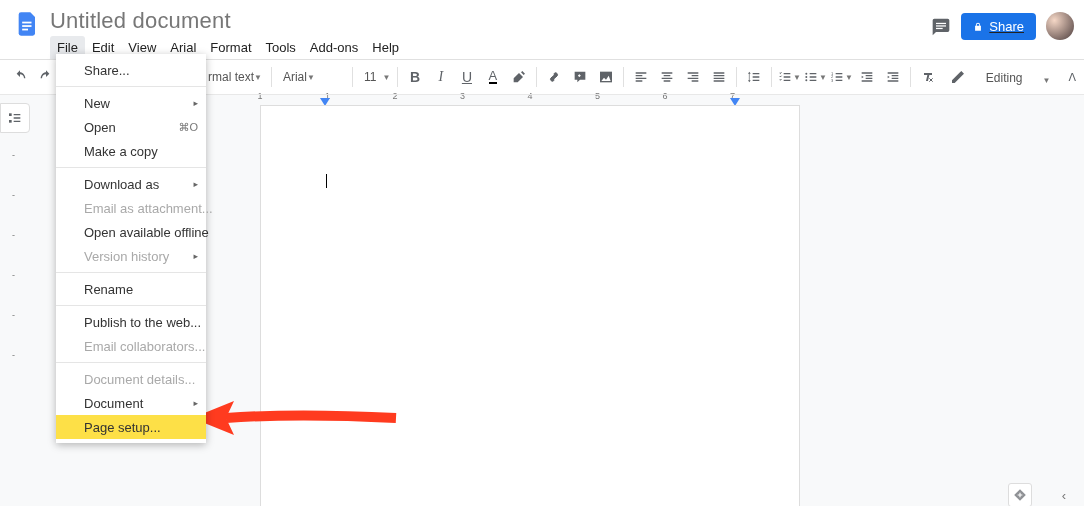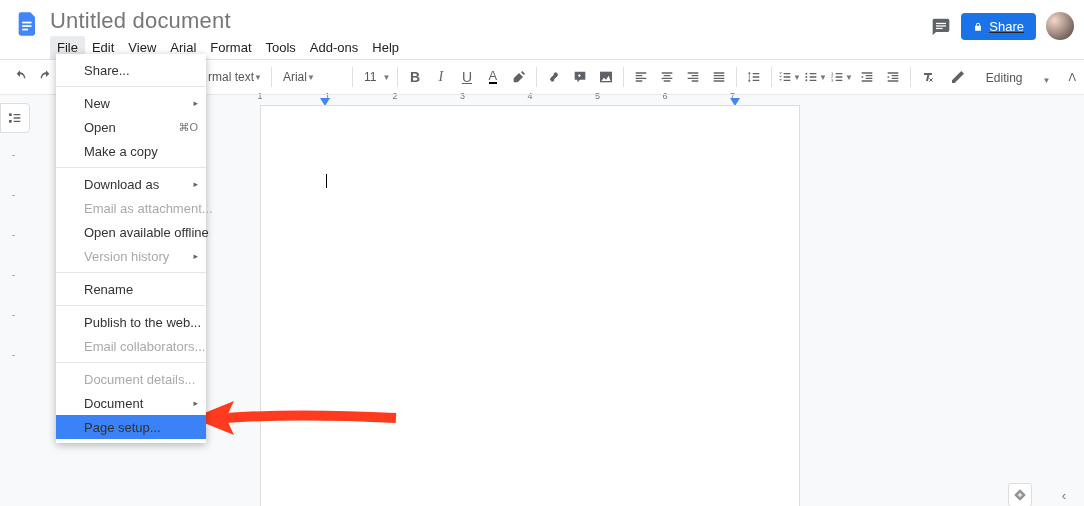--- a/index.html
+++ b/index.html
@@ -39,21 +39,21 @@
   .h-ruler { position:absolute; left:260px; width:540px; top:-5px; height:14px; font-size:9px; color:#777; }
   .hr-tick { position:absolute; top:1px; transform:translateX(-50%); }
   .hr-marker { position:absolute; top:8px; }
 
   .page { position:absolute; left:260px; top:10px; width:540px; height:700px; background:#fff; border:1px solid #ddd; }
   .cursor { position:absolute; left:65px; top:68px; width:1px; height:14px; background:#000; }
 
   
   .dropdown { position:absolute; left:56px; top:54px; width:150px; background:#fff; box-shadow:0 2px 8px rgba(0,0,0,.28); z-index:50; font-size:13px; padding:4px 0; }
   .dd-item { position:relative; height:24px; display:flex; align-items:center; padding:0 20px 0 28px; color:#333; cursor:pointer; white-space:nowrap;}
-  .dd-item.highlight { background:#3b82f6; }
+  .dd-item.highlight { background:#fde047; }
   .dd-item.disabled { color:#a9a9a9; cursor:default; }
   .dd-arrow-sub { position:absolute; right:8px; font-size:9px; color:#666; }
   .dd-shortcut { position:absolute; right:8px; font-size:11px; color:#777; }
   .dd-sep { height:1px; background:#e5e5e5; margin:4px 0; }
   .dd-icon { position:absolute; left:6px; width:14px; height:14px; display:flex; align-items:center; justify-content:center; }
 
   
   .arrow-ann { position:absolute; left:186px; top:393px; pointer-events:none; }
 
   .explore { position:absolute; right:52px; bottom:4px; width:24px; height:24px; background:#fff; border:1px solid #ddd; border-radius:3px; display:flex; align-items:center; justify-content:center; }

